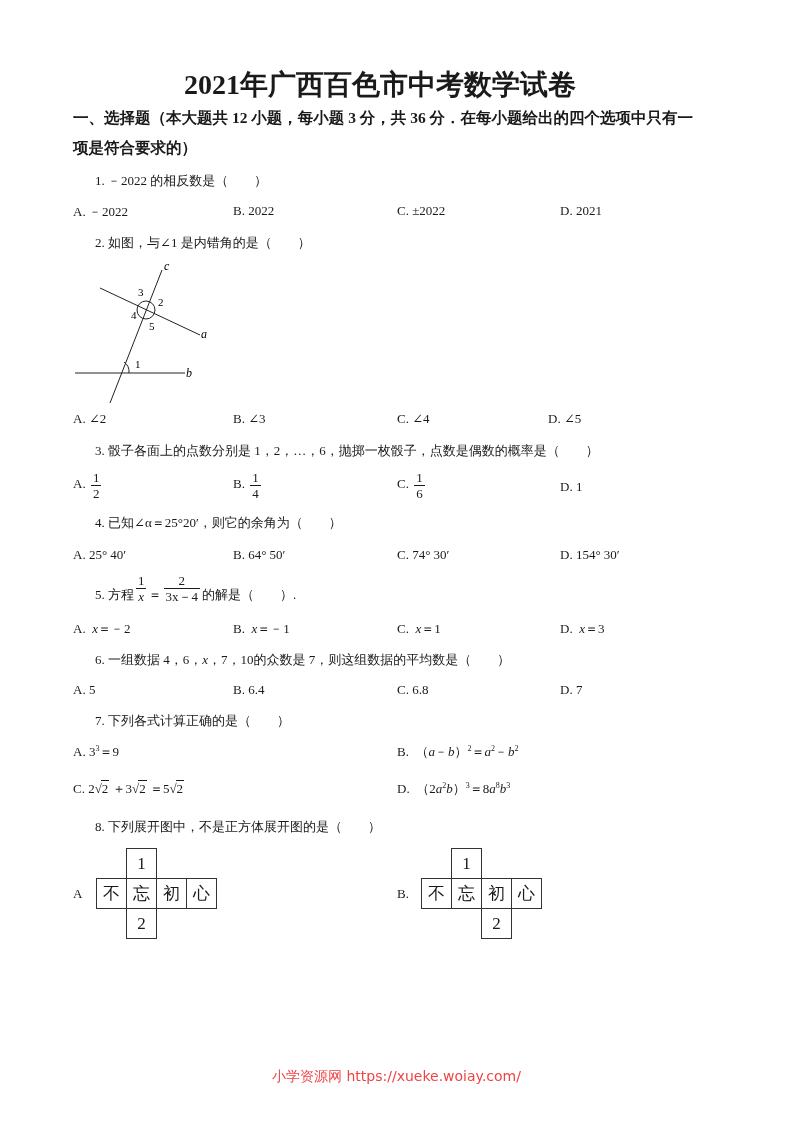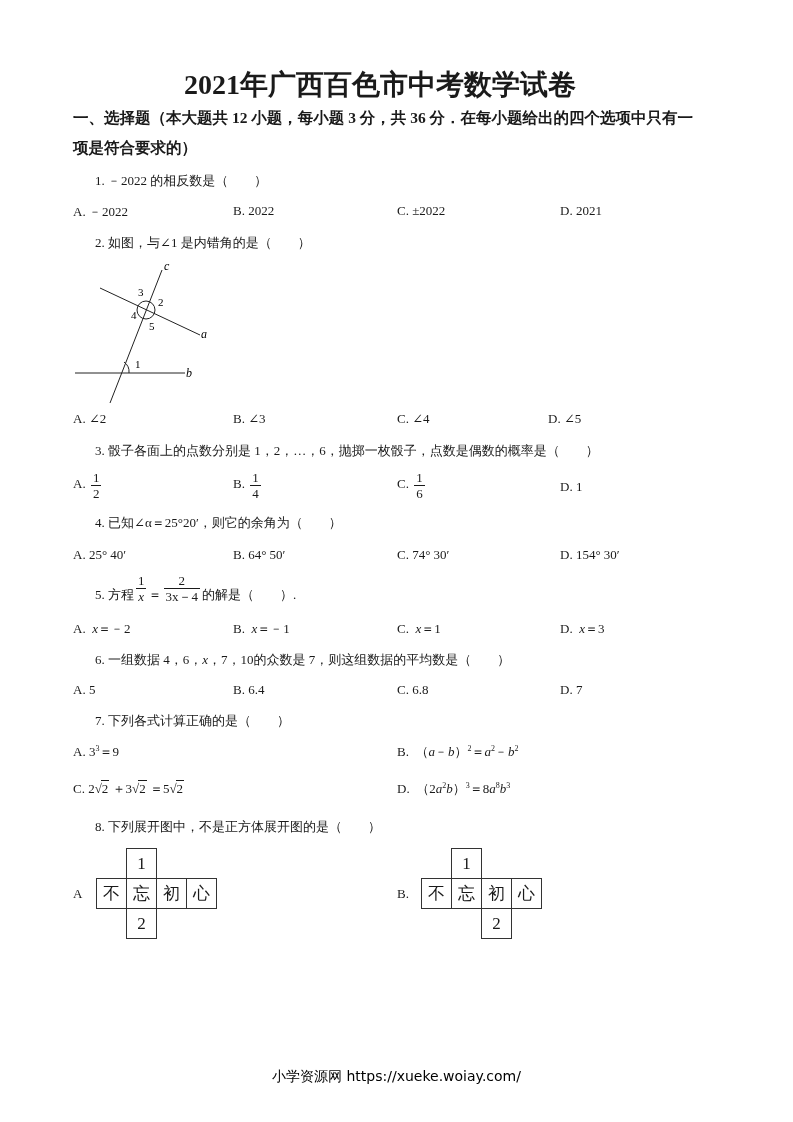--- a/index.html
+++ b/index.html
@@ -13,21 +13,21 @@
   .it { font-style:italic; }
   .frac { display:inline-flex; flex-direction:column; align-items:center; vertical-align:middle; font-size:13px; line-height:15px; margin:0 2px; }
   .frac .num { padding:0 2px; }
   .frac .den { border-top:1px solid #1a1a1a; padding:0 2px; }
   .sqrt { display:inline-block; }
   .sqrt .rad { border-top:1px solid #1a1a1a; padding:0 1px; margin-left:-1px; }
   sup { font-size:8px; }
   .net { position:absolute; }
   .cell { position:absolute; width:29px; height:29px; border:1px solid #333; box-sizing:content-box;
           display:flex; align-items:center; justify-content:center; font-size:17px; background:#fff; }
-  .footer { left:0; width:793px; text-align:center; top:1068px; font-size:14px; color:#000000;
+  .footer { left:0; width:793px; text-align:center; top:1068px; font-size:14px; color:#ef4444;
             font-family:"DejaVu Sans","Liberation Sans",sans-serif; }
   svg text { font-family:"Liberation Serif","DejaVu Serif",serif; }
 </style>
 </head>
 <body>
 
 <div class="abs title">2021年广西百色市中考数学试卷</div>
 
 <div class="abs sec" style="top:108px;">一、选择题（本大题共 12 小题，每小题 3 分，共 36 分．在每小题给出的四个选项中只有一</div>
 <div class="abs sec" style="top:138px;">项是符合要求的）</div>

